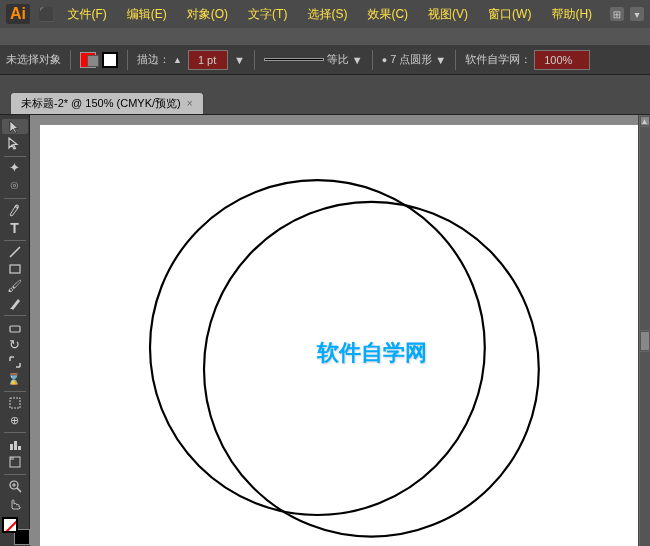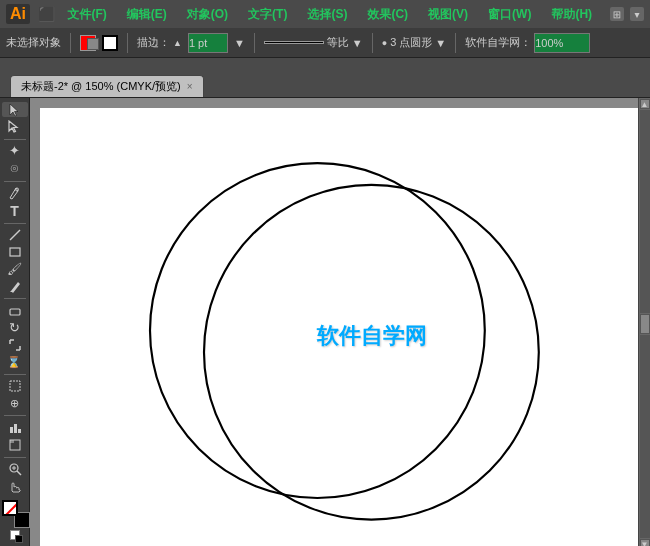--- a/index.html
+++ b/index.html
@@ -9,35 +9,35 @@
     #titlebar {
       display: flex; align-items: center;
       background: #4a4a4a; height: 28px; color: #ccc;
       padding: 0 6px; gap: 8px;
     }
     #ai-logo {
       font-weight: bold; font-size: 16px; color: #ff8c00;
       background: #333; padding: 1px 4px; border-radius: 2px;
     }
     #menu-bar {
-      display: flex; gap: 12px; font-size: 12px; color: #22c55e; font-weight: bold;
+      display: flex; gap: 12px; font-size: 12px; color: #fde047;
     }
     .menu-item { cursor: pointer; padding: 2px 4px; }
     #window-controls { margin-left: auto; display: flex; gap: 6px; }
     .win-btn { width: 14px; height: 14px; border-radius: 2px; background: #666; cursor: pointer; display: flex; align-items: center; justify-content: center; font-size: 10px; color: #ccc; }
 
     
     #toolbar {
       background: #3c3c3c; height: 30px; display: flex; align-items: center;
-      padding: 0 6px; gap: 6px; border-bottom: 1px solid #222;
+      padding: 0 6px; gap: 6px; border-bottom: 1px solid #222; margin-top: 17px;
     }
     .toolbar-item { display: flex; align-items: center; gap: 3px; color: #ccc; font-size: 11px; }
     .toolbar-input {
-      background: #15803d; border: 1px solid #777; color: #ccc;
-      height: 20px; width: 45px; padding: 0 0; font-size: 11px;
+      background: #7f1d1d; border: 1px solid #777; color: #ccc;
+      height: 20px; width: 45px; padding: 0 9px; font-size: 11px;
     }
     .toolbar-divider { width: 1px; height: 20px; background: #666; margin: 0 3px; }
     .stroke-preview {
       display: inline-block; width: 60px; height: 3px;
       background: #000; border: 1px solid #999; vertical-align: middle;
     }
 
     
     #tabbar {
       background: #4a4a4a; height: 40px; display: flex; align-items: flex-end;
@@ -138,21 +138,21 @@
 
   <div class="toolbar-item">
     <span class="stroke-preview"></span>
     <span style="font-size:11px; color:#ccc;">等比</span>
     <span style="color:#ccc;">▼</span>
   </div>
   <div class="toolbar-divider"></div>
 
   <div class="toolbar-item">
     <span style="font-size:9px;">●</span>
-    <span style="font-size:11px; color:#ccc;">3 点圆形</span>
+    <span style="font-size:11px; color:#ccc;">7 点圆形</span>
     <span style="color:#ccc;">▼</span>
   </div>
   <div class="toolbar-divider"></div>
 
   <div class="toolbar-item">
     <span>软件自学网：</span>
     <input class="toolbar-input" value="100%" style="width: 56px;">
   </div>
 </div>
 

